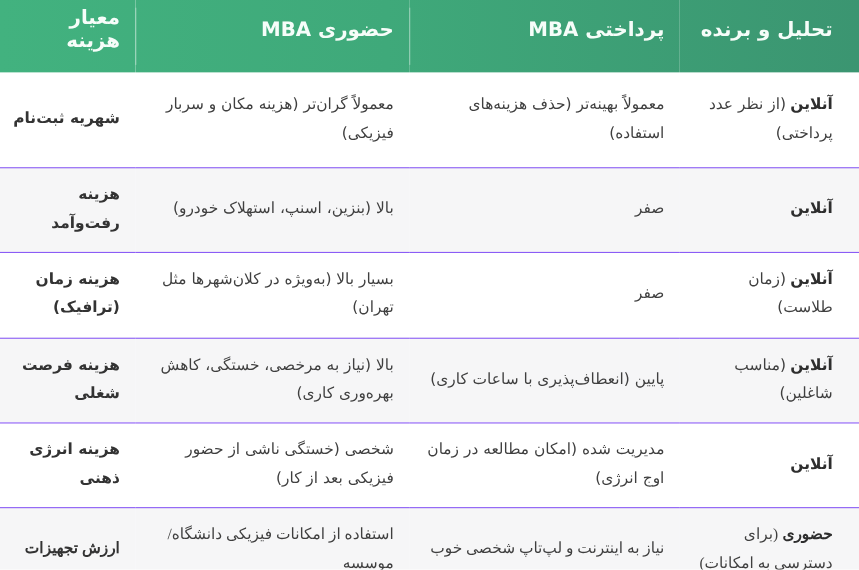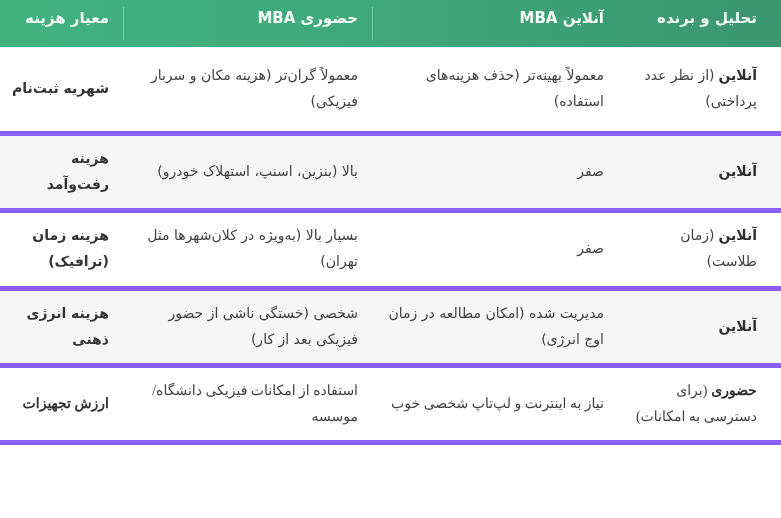--- a/index.html
+++ b/index.html
@@ -23,40 +23,40 @@
   thead tr {
     background: linear-gradient(90deg, #42b27f 0%, #3fa97a 45%, #3b9571 100%);
     height: 47px;
   }
   thead th {
     position: relative;
     direction: rtl;
     text-align: right;
     vertical-align: middle;
     color: #f6fdf9;
-    font-size: 15px;
+    font-size: 18px;
     font-weight: 700;
     padding: 6px 14px 18px 10px;
     letter-spacing: 0;
   }
   thead th.col-verdict { padding-right: 24px; margin-top: 19px; }
   
   thead th.col-inperson::before,
   thead th.col-online::before {
     content: "";
     position: absolute;
     left: 0;
     top: 7px;
     bottom: 7px;
     width: 1px;
     background: rgba(255, 255, 255, 0.35);
   }
 
   
-  tbody tr { border-bottom: 5px solid #8b5cf6; background: #ffffff; }
+  tbody tr { border-bottom: 1px solid #8b5cf6; background: #ffffff; }
   tbody tr:nth-child(even) { background: #f6f6f7; }
 
   tbody tr.r1 { height: 86px; }
   tbody tr.r2 { height: 77px; }
   tbody tr.r3 { height: 78px; padding-left: 24px; }
   tbody tr.r4 { height: 77px; }
   tbody tr.r5 { height: 77px; padding-left: 45px; }
   tbody tr.r6 { height: 77px; font-family: Liberation Serif, serif; }
 
   tbody td {
@@ -85,21 +85,21 @@
     <colgroup>
       <col style="width:123px">
       <col style="width:249px">
       <col style="width:246px">
       <col style="width:163px">
     </colgroup>
     <thead>
       <tr>
         <th class="col-criterion">معیار هزینه</th>
         <th class="col-inperson">حضوری MBA</th>
-        <th class="col-online">آنلاین MBA</th>
+        <th class="col-online">پرداختی MBA</th>
         <th class="col-verdict">تحلیل و برنده</th>
       </tr>
     </thead>
     <tbody>
       <tr class="r1">
         <td class="col-criterion">شهریه ثبت‌نام</td>
         <td class="col-inperson">معمولاً گران‌تر (هزینه مکان و سربار فیزیکی)</td>
         <td class="col-online">معمولاً بهینه‌تر (حذف هزینه‌های استفاده)</td>
         <td class="col-verdict">
           <span class="winner">آنلاین</span><span class="winner-note">(از نظر عدد پرداختی)</span>
@@ -114,20 +114,28 @@
         </td>
       </tr>
       <tr class="r3">
         <td class="col-criterion">هزینه زمان (ترافیک)</td>
         <td class="col-inperson">بسیار بالا (به‌ویژه در کلان‌شهرها مثل تهران)</td>
         <td class="col-online">صفر</td>
         <td class="col-verdict">
           <span class="winner">آنلاین</span><span class="winner-note">(زمان طلاست)</span>
         </td>
       </tr>
+      <tr class="r4">
+        <td class="col-criterion">هزینه فرصت شغلی</td>
+        <td class="col-inperson">بالا (نیاز به مرخصی، خستگی، کاهش بهره‌وری کاری)</td>
+        <td class="col-online">پایین (انعطاف‌پذیری با ساعات کاری)</td>
+        <td class="col-verdict">
+          <span class="winner">آنلاین</span><span class="winner-note">(مناسب شاغلین)</span>
+        </td>
+      </tr>
       <tr class="r5">
         <td class="col-criterion">هزینه انرژی ذهنی</td>
         <td class="col-inperson">شخصی (خستگی ناشی از حضور فیزیکی بعد از کار)</td>
         <td class="col-online">مدیریت شده (امکان مطالعه در زمان اوج انرژی)</td>
         <td class="col-verdict">
           <span class="winner">آنلاین</span><span class="winner-note"></span>
         </td>
       </tr>
       <tr class="r6">
         <td class="col-criterion">ارزش تجهیزات</td>

